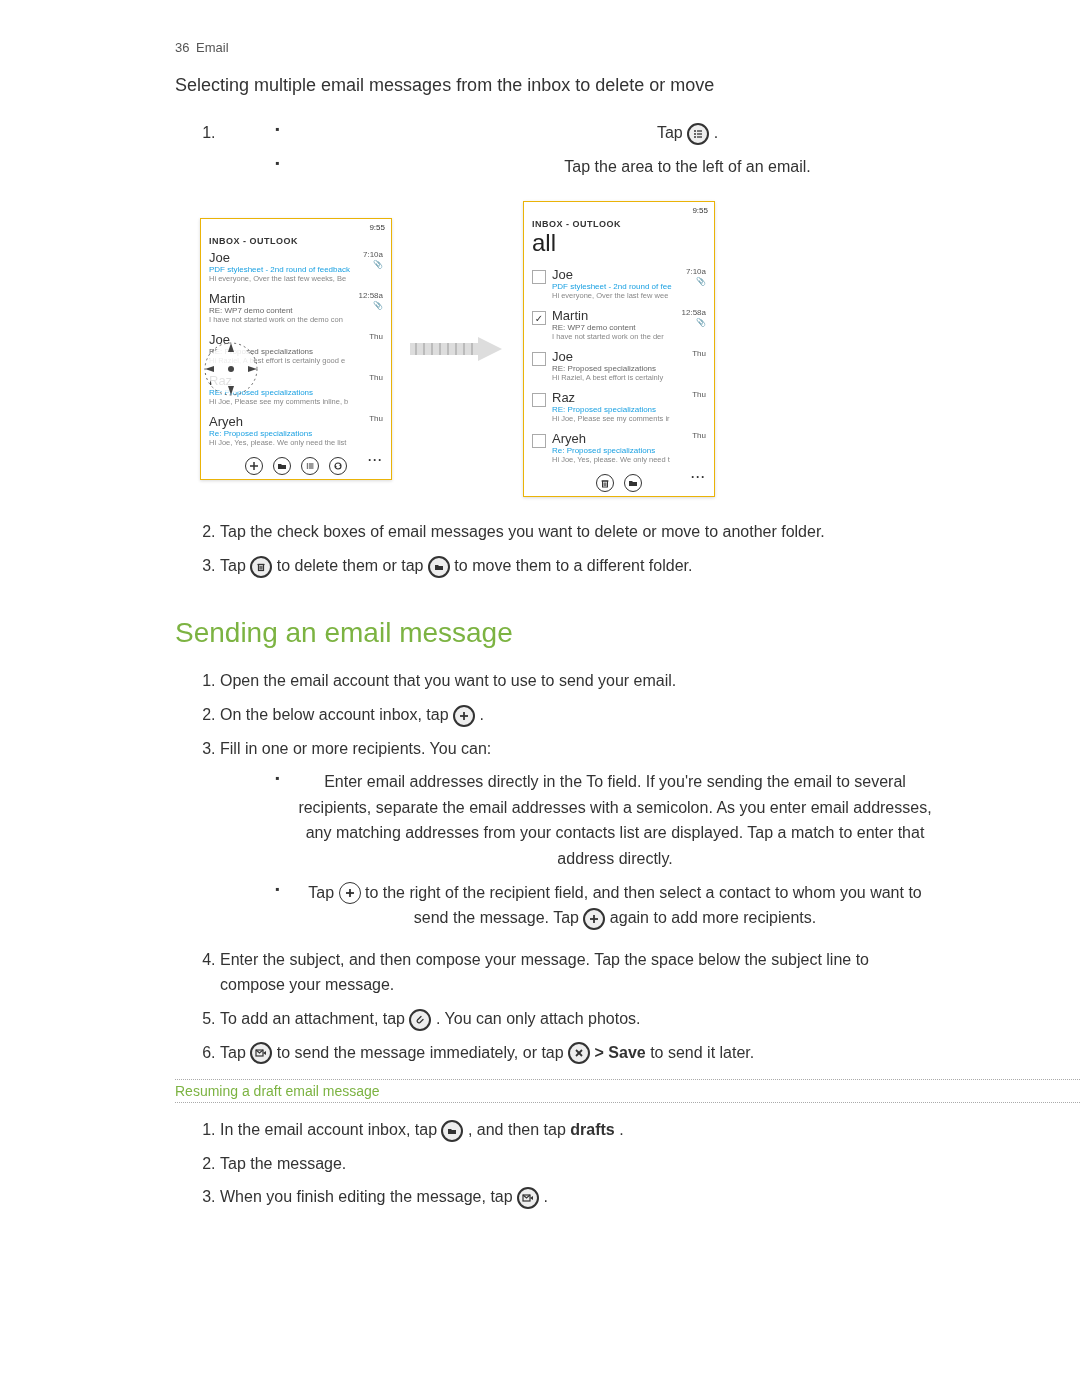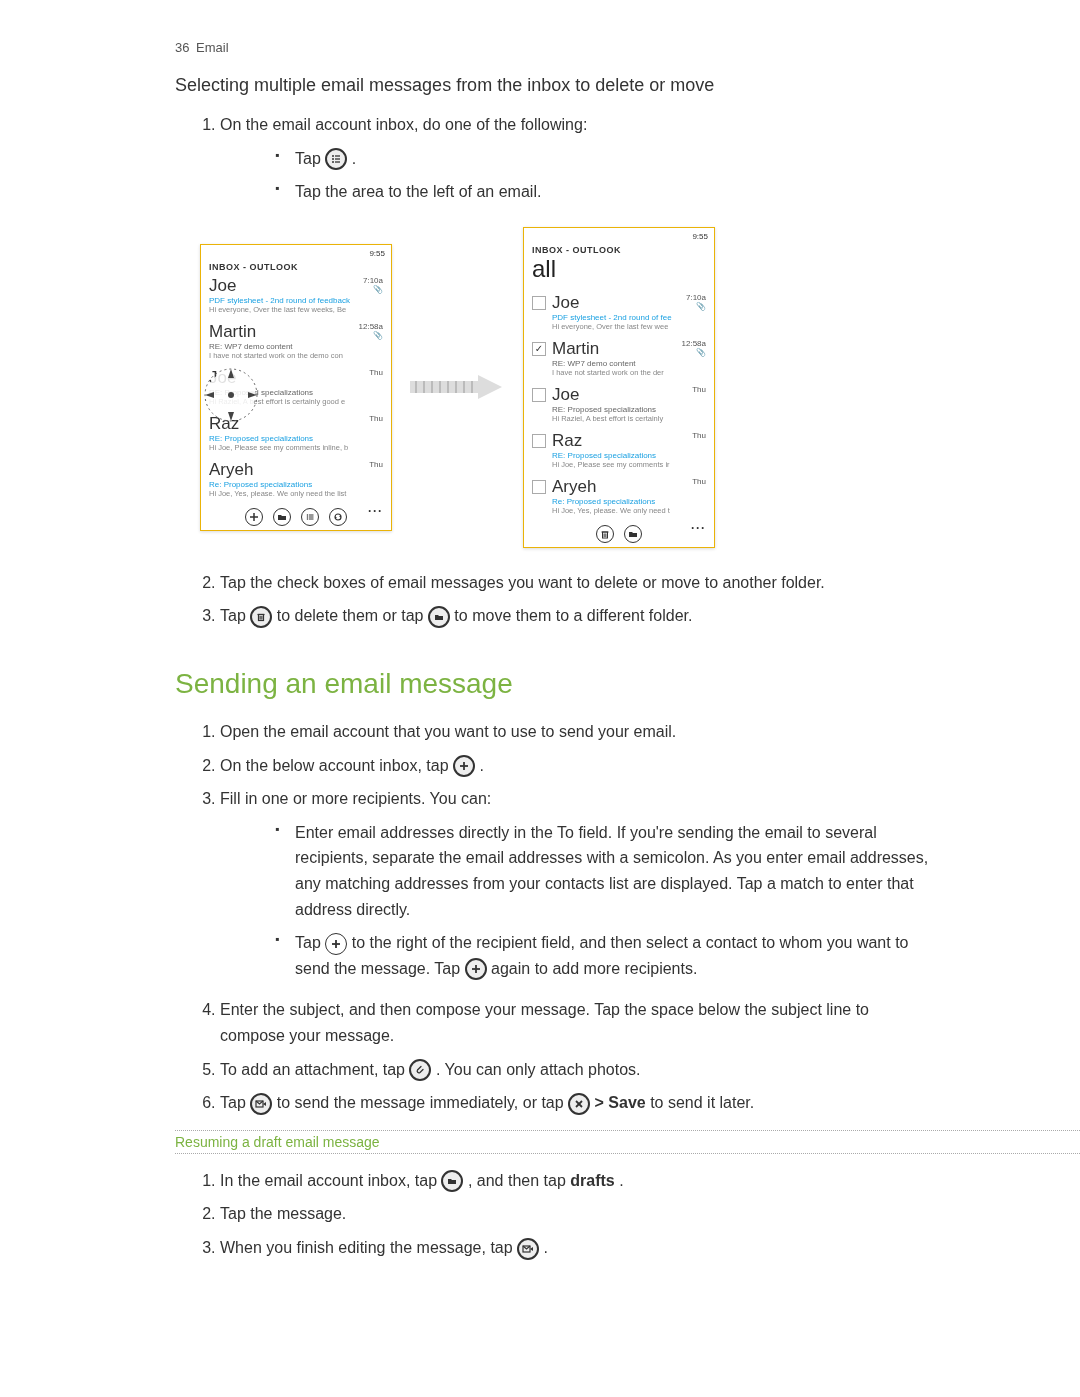--- a/index.html
+++ b/index.html
@@ -49,20 +49,21 @@
       padding: 0;
     }
     ol.main > li {
       padding: 4px 0;
       line-height: 1.6;
     }
     ul.sub {
       list-style: none;
       margin: 4px 0 4px 55px;
       padding: 0;
+      text-align: center;
     }
     ul.sub > li {
       position: relative;
       padding: 4px 0 4px 20px;
       line-height: 1.6;
     }
     ul.sub > li::before {
       content: "\25AA";
       position: absolute;
       left: 0;
@@ -100,21 +101,21 @@
       box-shadow: 0 1px 3px rgba(0,0,0,0.15);
     }
     .phone-statusbar { font-size: 8px; text-align: right; color: #333; padding: 4px 6px 0 6px; }
     .phone-acct { font-size: 9px; font-weight: bold; color: #333; padding: 4px 8px 0 8px; letter-spacing: 0.5px; }
     .phone-pivot { font-size: 24px; font-weight: 300; color: #ccc; padding: 0 8px 6px 8px; white-space: nowrap; overflow: hidden; }
     .phone-pivot .active { color: #222; font-weight: 300; }
     .email-row { display: flex; padding: 4px 8px; border-top: 0; position: relative; }
     .email-row .chk { width: 14px; height: 14px; flex: 0 0 14px; border: 1.5px solid #aaa; margin: 3px 6px 0 0; display: flex; align-items: center; justify-content: center; font-size: 10px; color: #333; }
     .email-row .chk.checked::after { content: "\2713"; }
     .email-body { flex: 1 1 auto; overflow: hidden; }
-    .email-from { font-size: 17px; font-weight: 300; color: #333; }
+    .email-from { font-size: 13px; font-weight: 300; color: #333; }
     .email-subj { font-size: 8px; color: #1ba1e2; white-space: nowrap; overflow: hidden; text-overflow: clip; }
     .email-subj.read { color: #666; }
     .email-prev { font-size: 7.5px; color: #888; white-space: nowrap; overflow: hidden; text-overflow: clip; }
     .email-time { font-size: 8px; color: #555; text-align: right; flex: 0 0 28px; line-height: 1.2; }
     .email-time .att { font-size: 9px; display: block; }
     .phone-appbar { display: flex; justify-content: center; gap: 10px; padding: 6px 6px 4px 6px; position: relative; }
     .phone-appbar .more { position: absolute; right: 8px; top: 2px; font-size: 12px; font-weight: bold; letter-spacing: 1px; }
     .appbar-icon { width: 18px; height: 18px; border: 1.5px solid #333; border-radius: 50%; display: flex; align-items: center; justify-content: center; font-size: 9px; }
     .arrow-big {
       width: 95px; height: 28px; position: relative;
@@ -135,21 +136,20 @@
 <div class="page">
   <div class="page-header">
     <span class="num">36</span>
     <span>Email</span>
   </div>
 
   <div class="h3">Selecting multiple email messages from the inbox to delete or move</div>
 
   <ol class="main content-text">
     <li>
-      <span>On the email account inbox, do one of the following:</span>
       <ul class="sub">
         <li>
           <span>Tap </span>
           <span class="icon-circle">
             <svg width="12" height="12" viewBox="0 0 12 12">
               <circle cx="3" cy="3" r="1" fill="#333"></circle>
                 <line x1="5" y1="3" x2="10" y2="3" stroke="#333" stroke-width="1.3"></line>
               <circle cx="3" cy="6" r="1" fill="#333"></circle>
                 <line x1="5" y1="6" x2="10" y2="6" stroke="#333" stroke-width="1.3"></line>
               <circle cx="3" cy="9" r="1" fill="#333"></circle>

